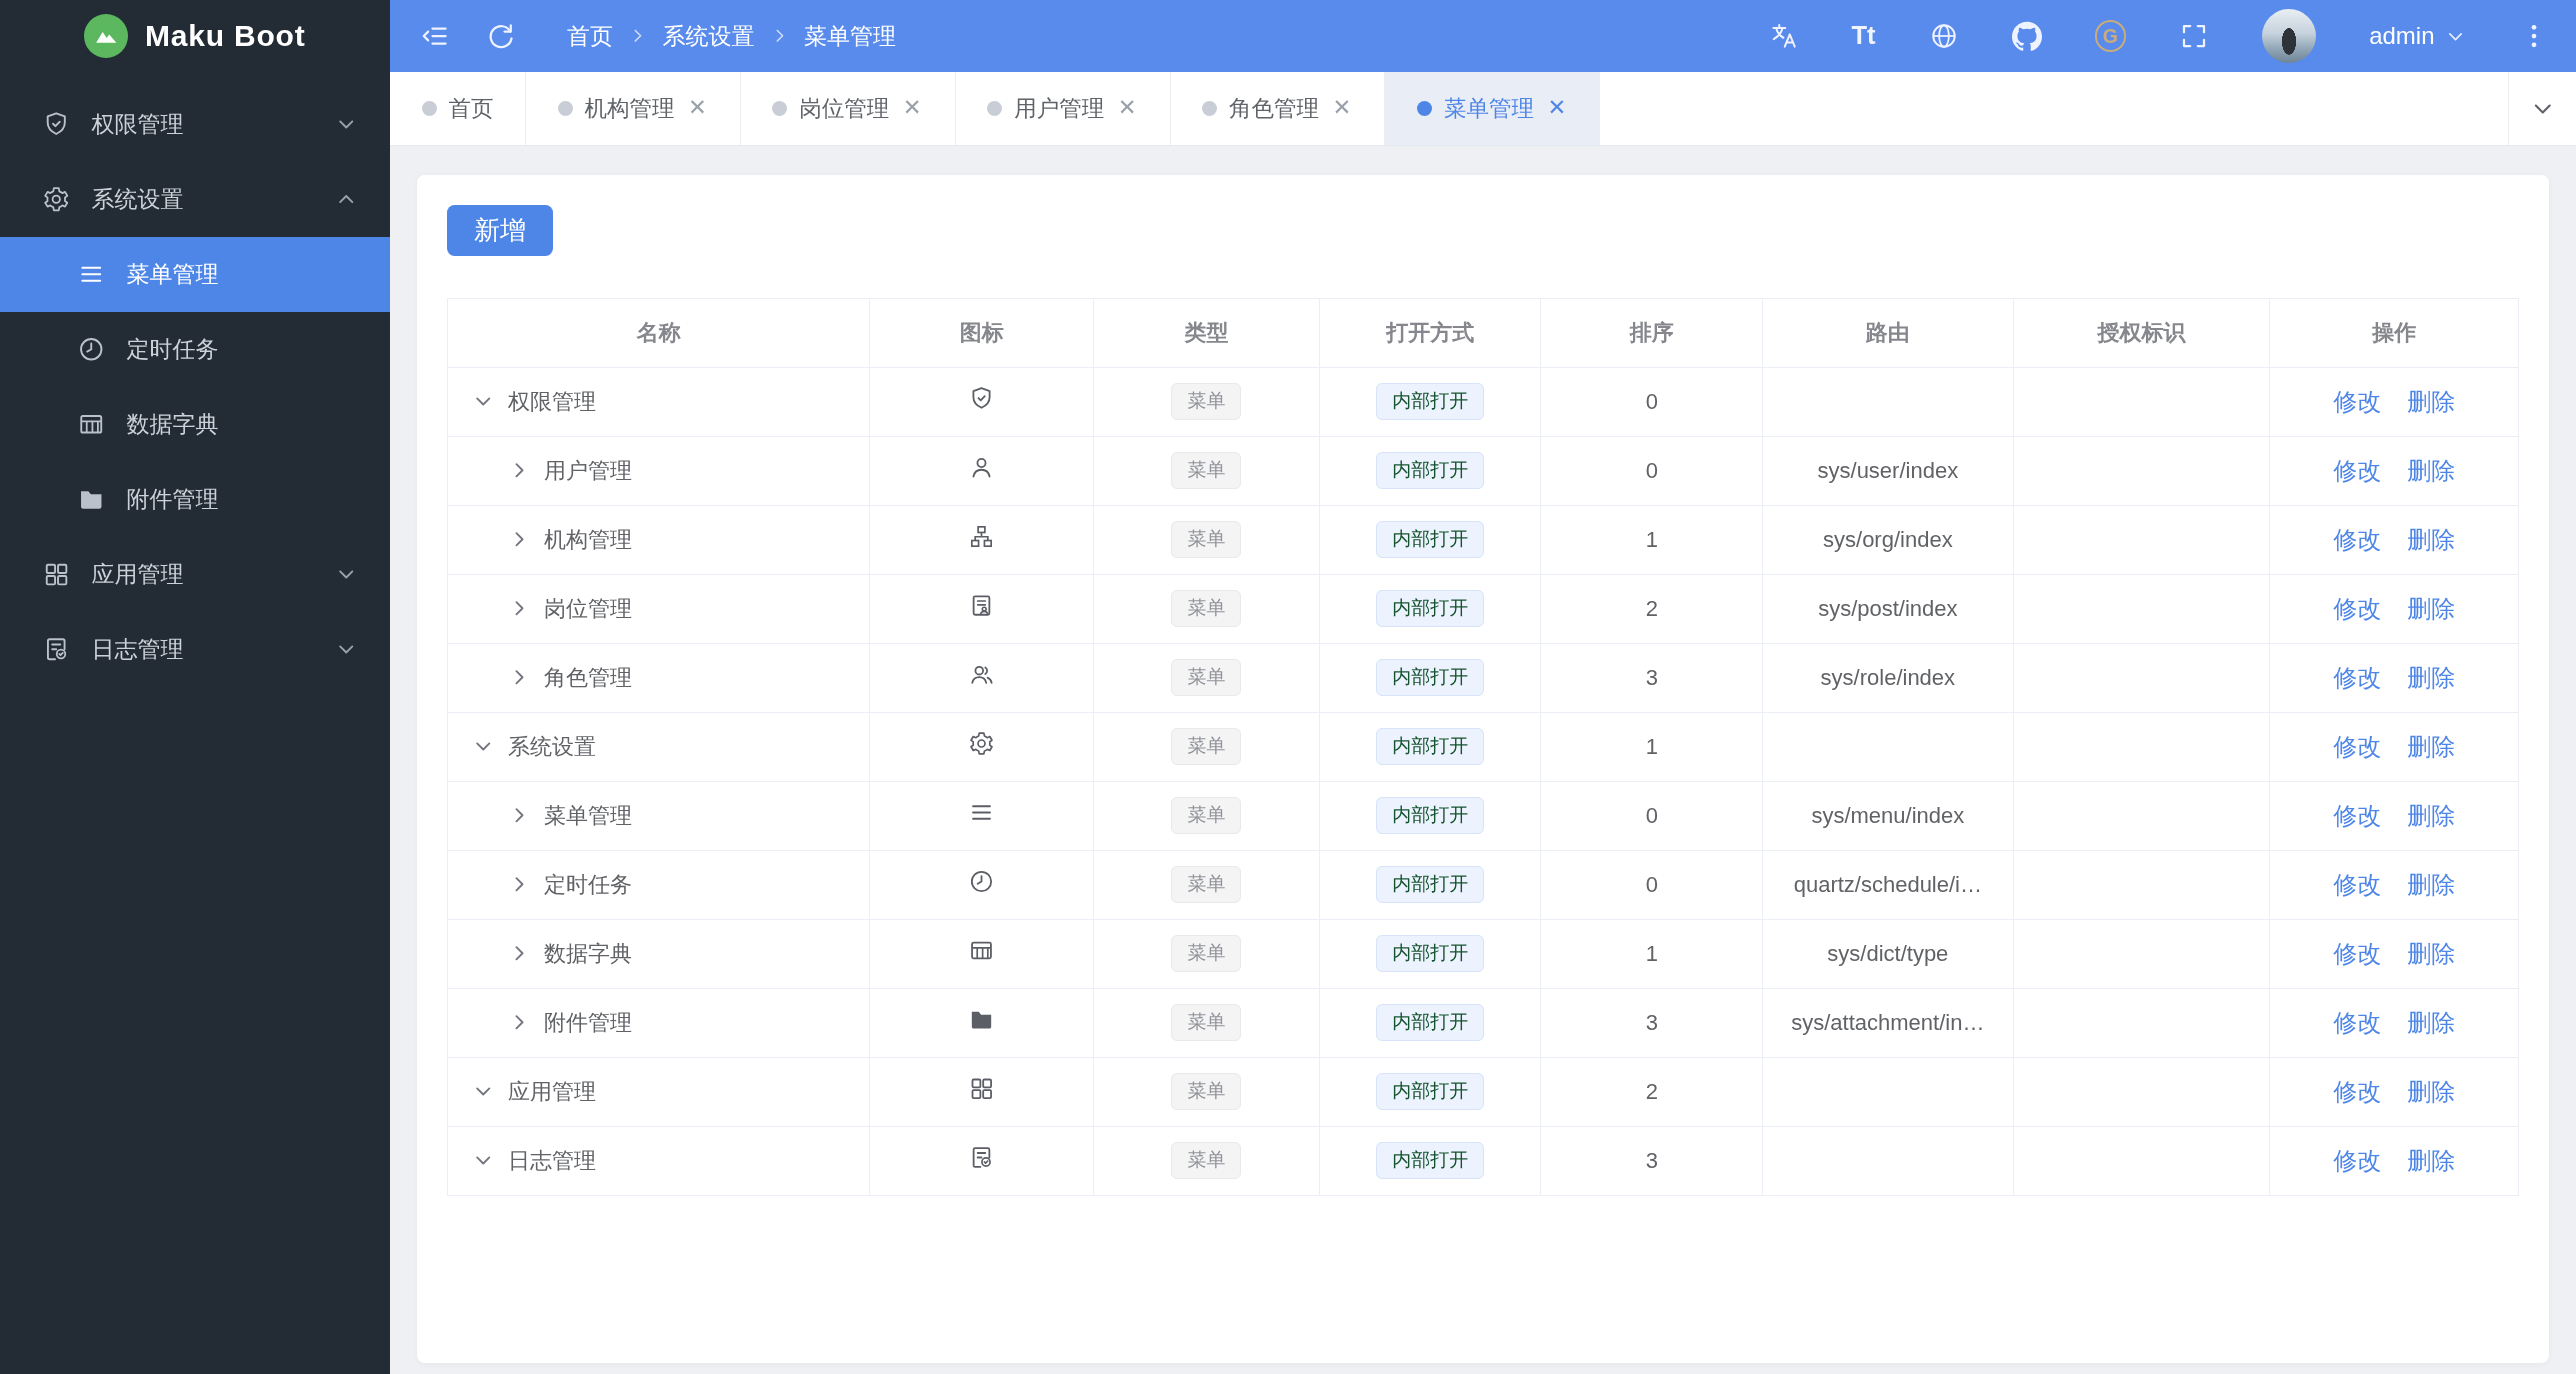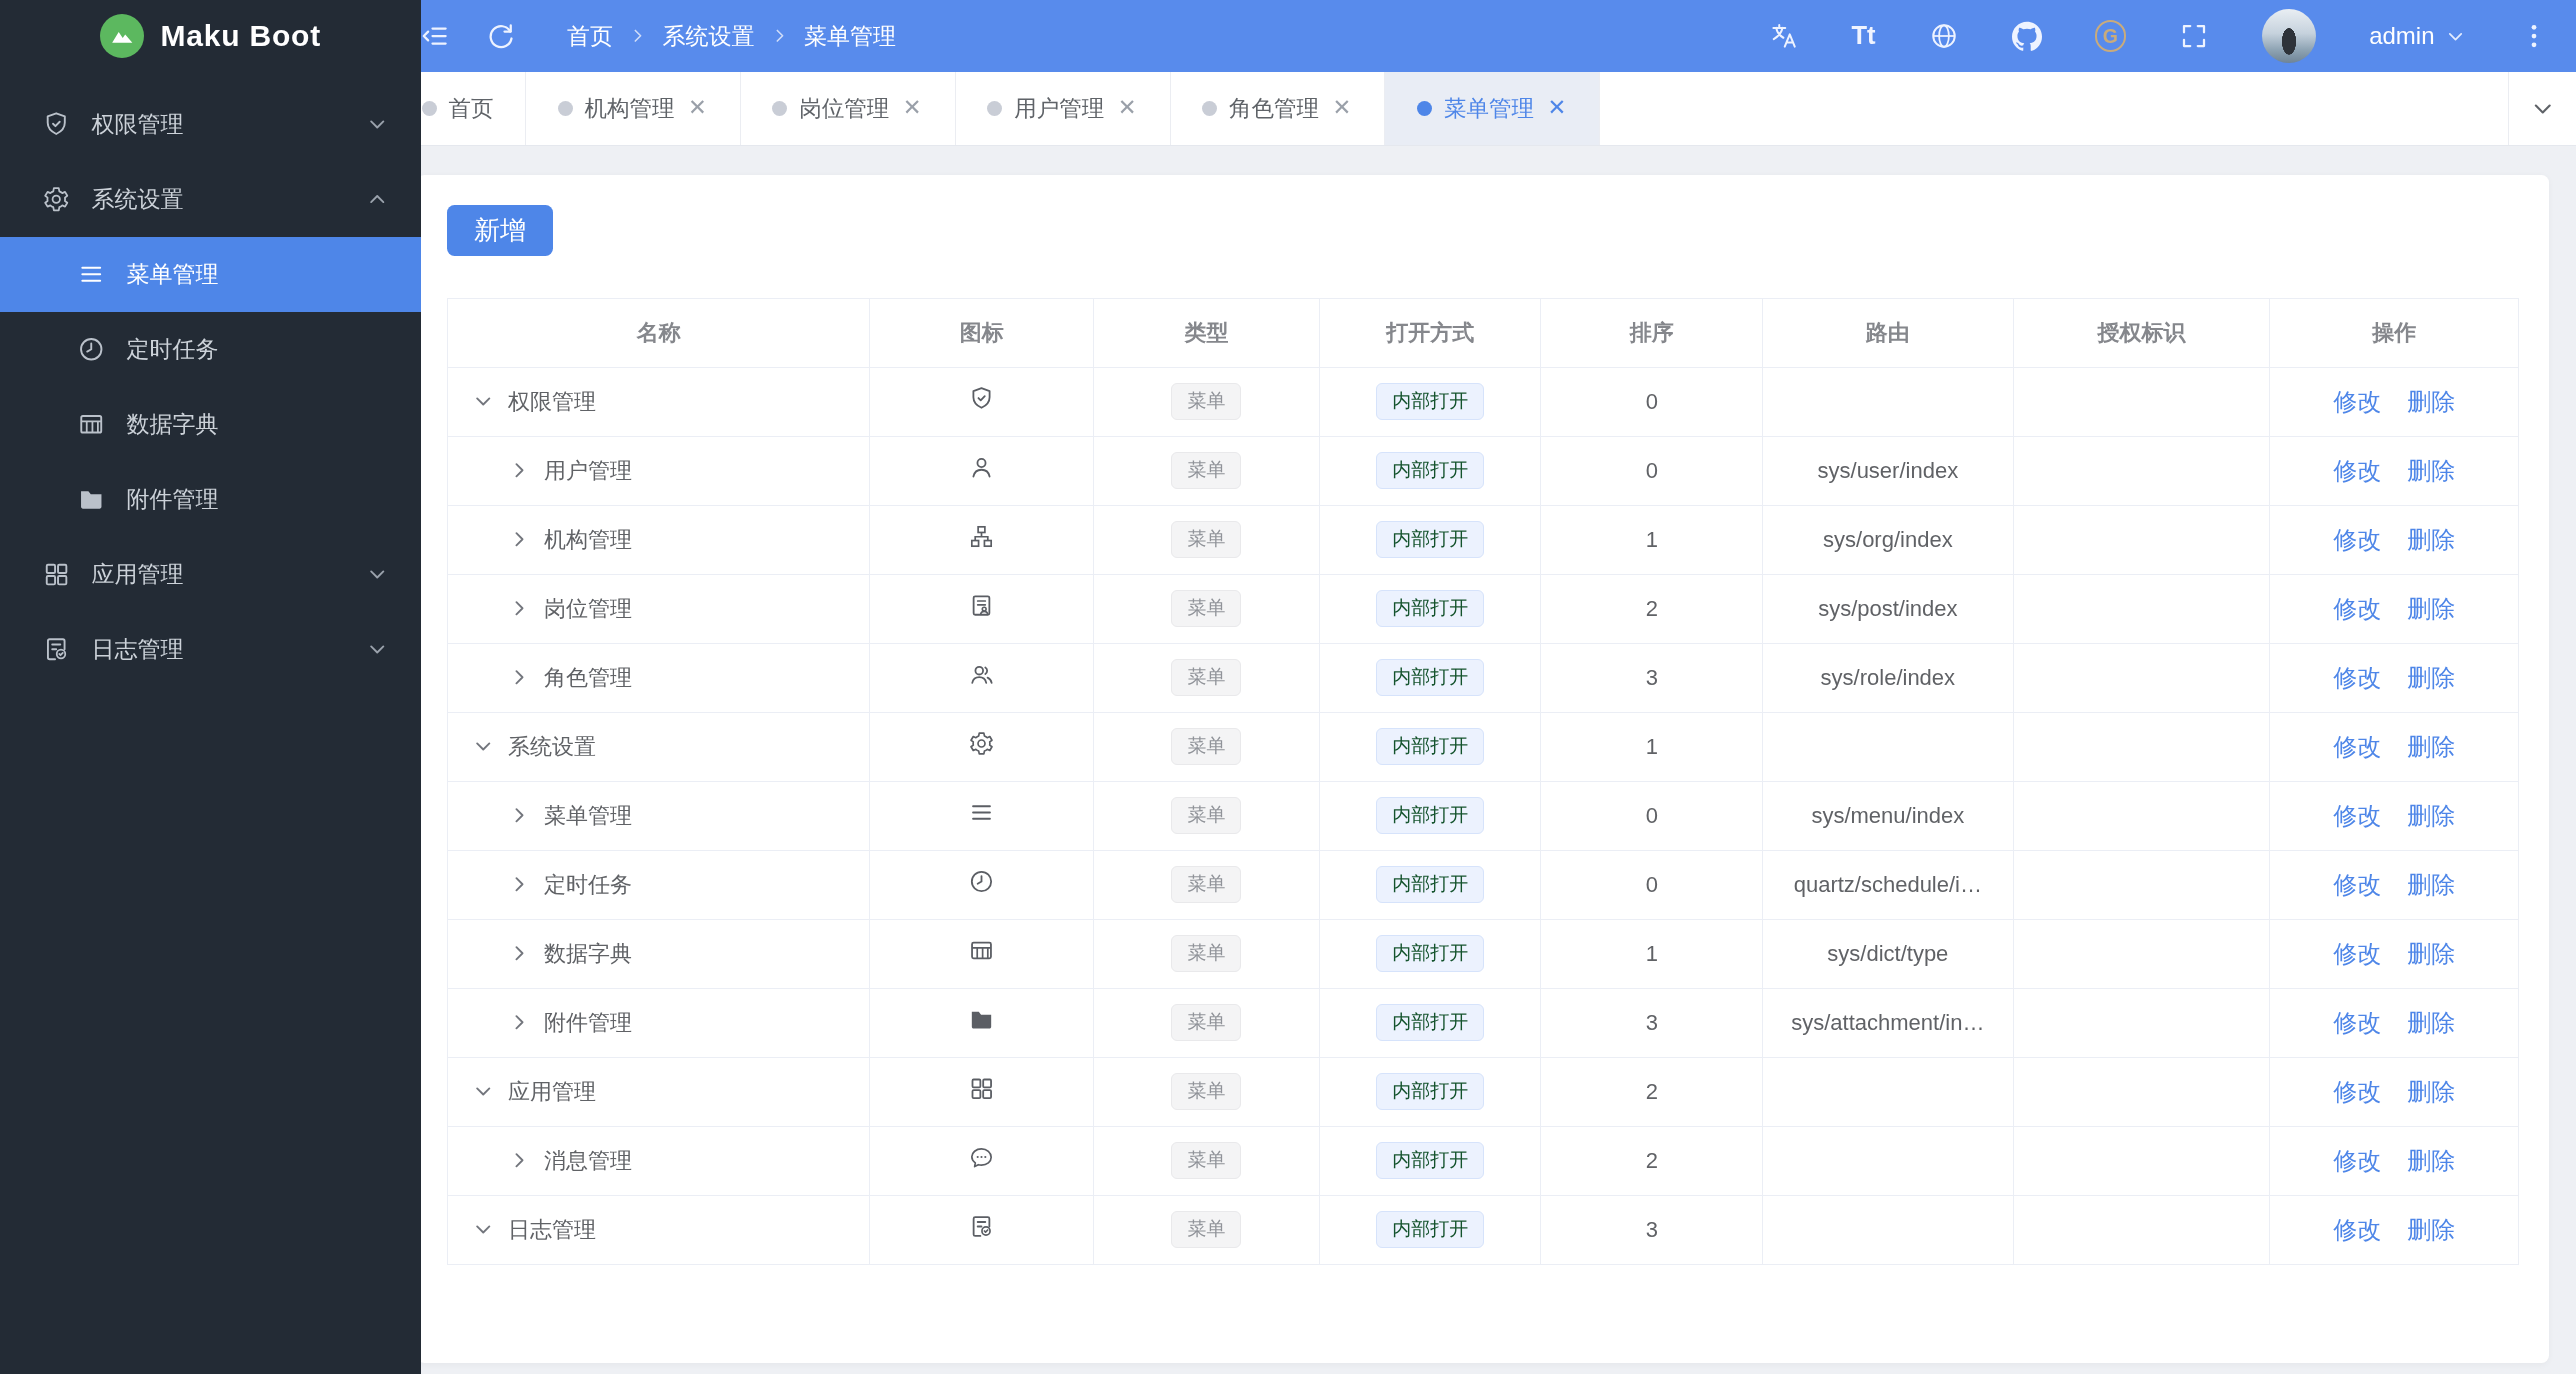--- a/index.html
+++ b/index.html
@@ -1,20 +1,20 @@
 <!DOCTYPE html>
 <html style="font-size:12px"><head>
 <meta charset="utf-8">
 <style>
   * { margin:0; padding:0; box-sizing:border-box; }
   html,body { width:2576px; height:1374px; font-family:"Liberation Sans","DejaVu Sans",sans-serif; overflow:hidden; }
   .app { position:relative; width:2576px; height:1374px; background:#eef0f4; }
 
   
-  .sidebar { position:absolute; left:0; top:0; width:421px; height:1374px; background:#232b35; z-index:5; }
+  .sidebar { position:absolute; left:0; top:0; width:390px; height:1374px; background:#232b35; z-index:5; }
   .logo { height:72px; display:flex; align-items:center; justify-content:center; gap:16.5px; }
   .logo-mark { width:44px; height:44px; border-radius:50%; background:#5cb85f; display:flex; align-items:center; justify-content:center; flex:none; }
   .logo-mark svg { width:28.5px; height:28.5px; color:#ffffff; }
   .logo-text { color:#ffffff; font-size:30px; font-weight:700; letter-spacing:0.8px; }
   .menu { padding-top:15px; }
   .m-item { height:75px; display:flex; align-items:center; padding:0 33px 0 42px; color:#ccd2d9; font-size:23px; cursor:pointer; }
   .m-item .mi-icon { width:28.5px; height:28.5px; margin-right:21px; color:#bac1ca; flex:none; }
   .m-item .chev { width:22.5px; height:22.5px; margin-left:auto; color:#9aa2ac; }
   .m-sub .m-item { padding-left:77px; }
   .m-item.active { background:#4e86e8; color:#ffffff; }
@@ -591,39 +591,20 @@
                   <use href="#i-grid"></use>
                 </svg></td>
             <td><span class="tag info">菜单</span></td>
             <td><span class="tag open">内部打开</span></td>
             <td>2</td>
             <td></td>
             <td></td>
             <td class="ops"><a>修改</a><a>删除</a></td>
           </tr>
 
-          <tr>
-            <td class="name-cell">
-                <span class="tree lvl1">
-              <svg class="u t-arrow" viewBox="0 0 30 30" width="22.5" height="22.5">
-                    <use href="#i-chev"></use>
-                  </svg>
-              <span>消息管理</span>
-                </span>
-              </td>
-            <td><svg class="u t-icon" style="display:inline-block" viewBox="0 0 36 36" width="27" height="27">
-                  <use href="#i-msg"></use>
-                </svg></td>
-            <td><span class="tag info">菜单</span></td>
-            <td><span class="tag open">内部打开</span></td>
-            <td>2</td>
-            <td></td>
-            <td></td>
-            <td class="ops"><a>修改</a><a>删除</a></td>
-          </tr>
 
           <tr>
             <td class="name-cell">
                 <span class="tree lvl0">
               <svg class="u t-arrow exp" viewBox="0 0 30 30" width="22.5" height="22.5">
                     <use href="#i-chev"></use>
                   </svg>
               <span>日志管理</span>
                 </span>
               </td>

